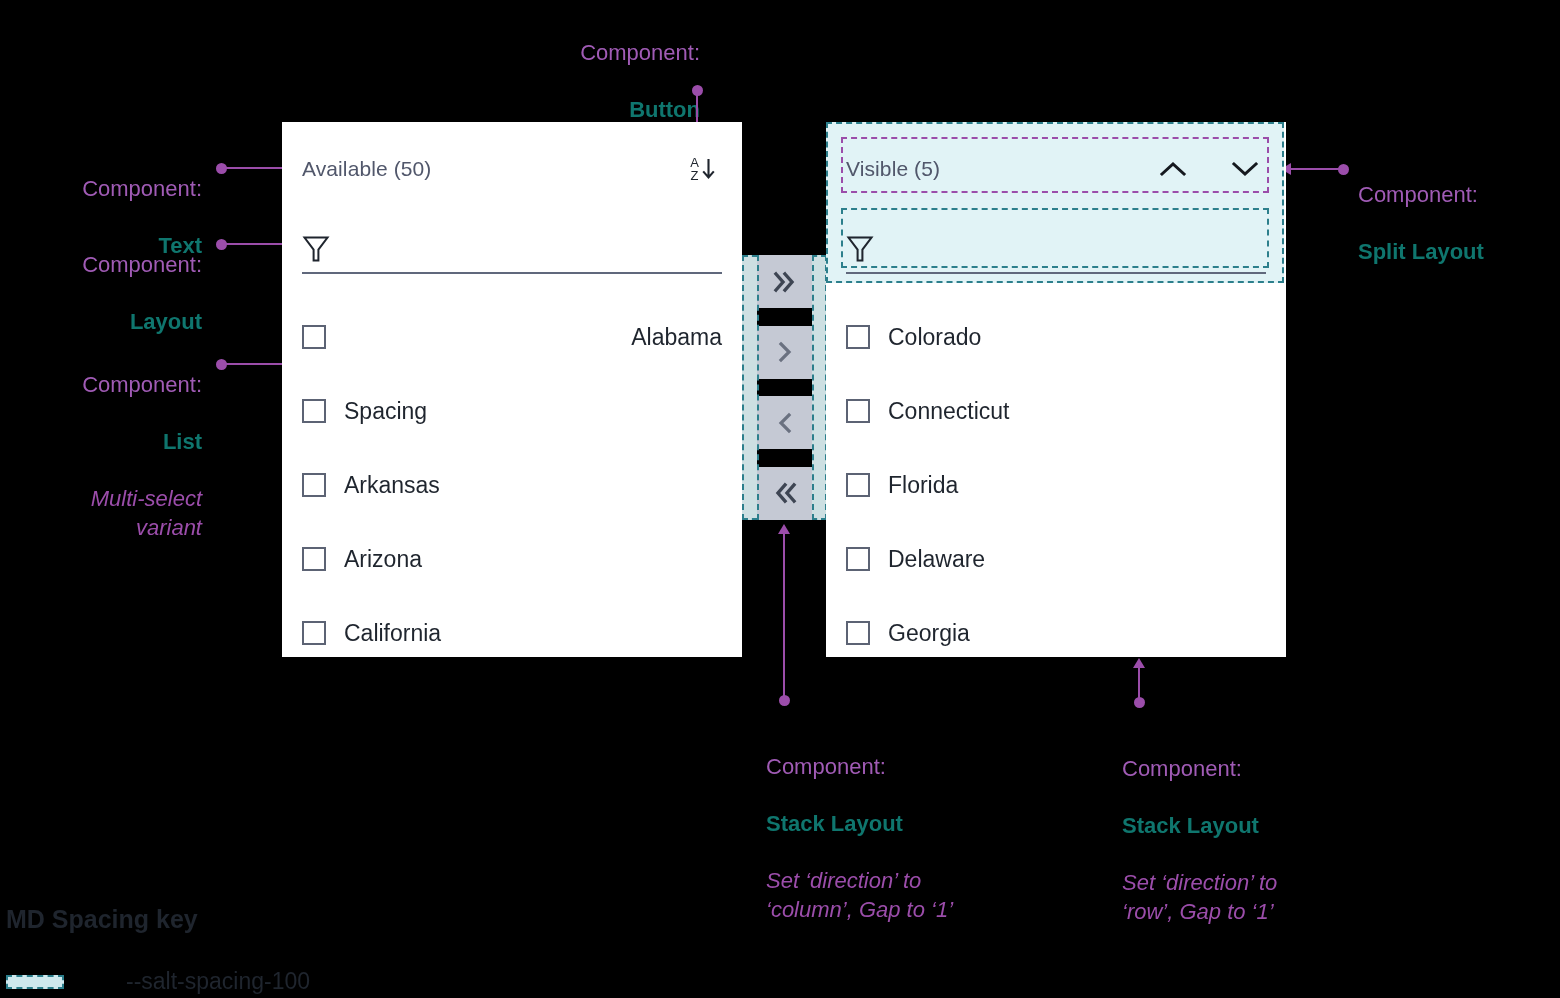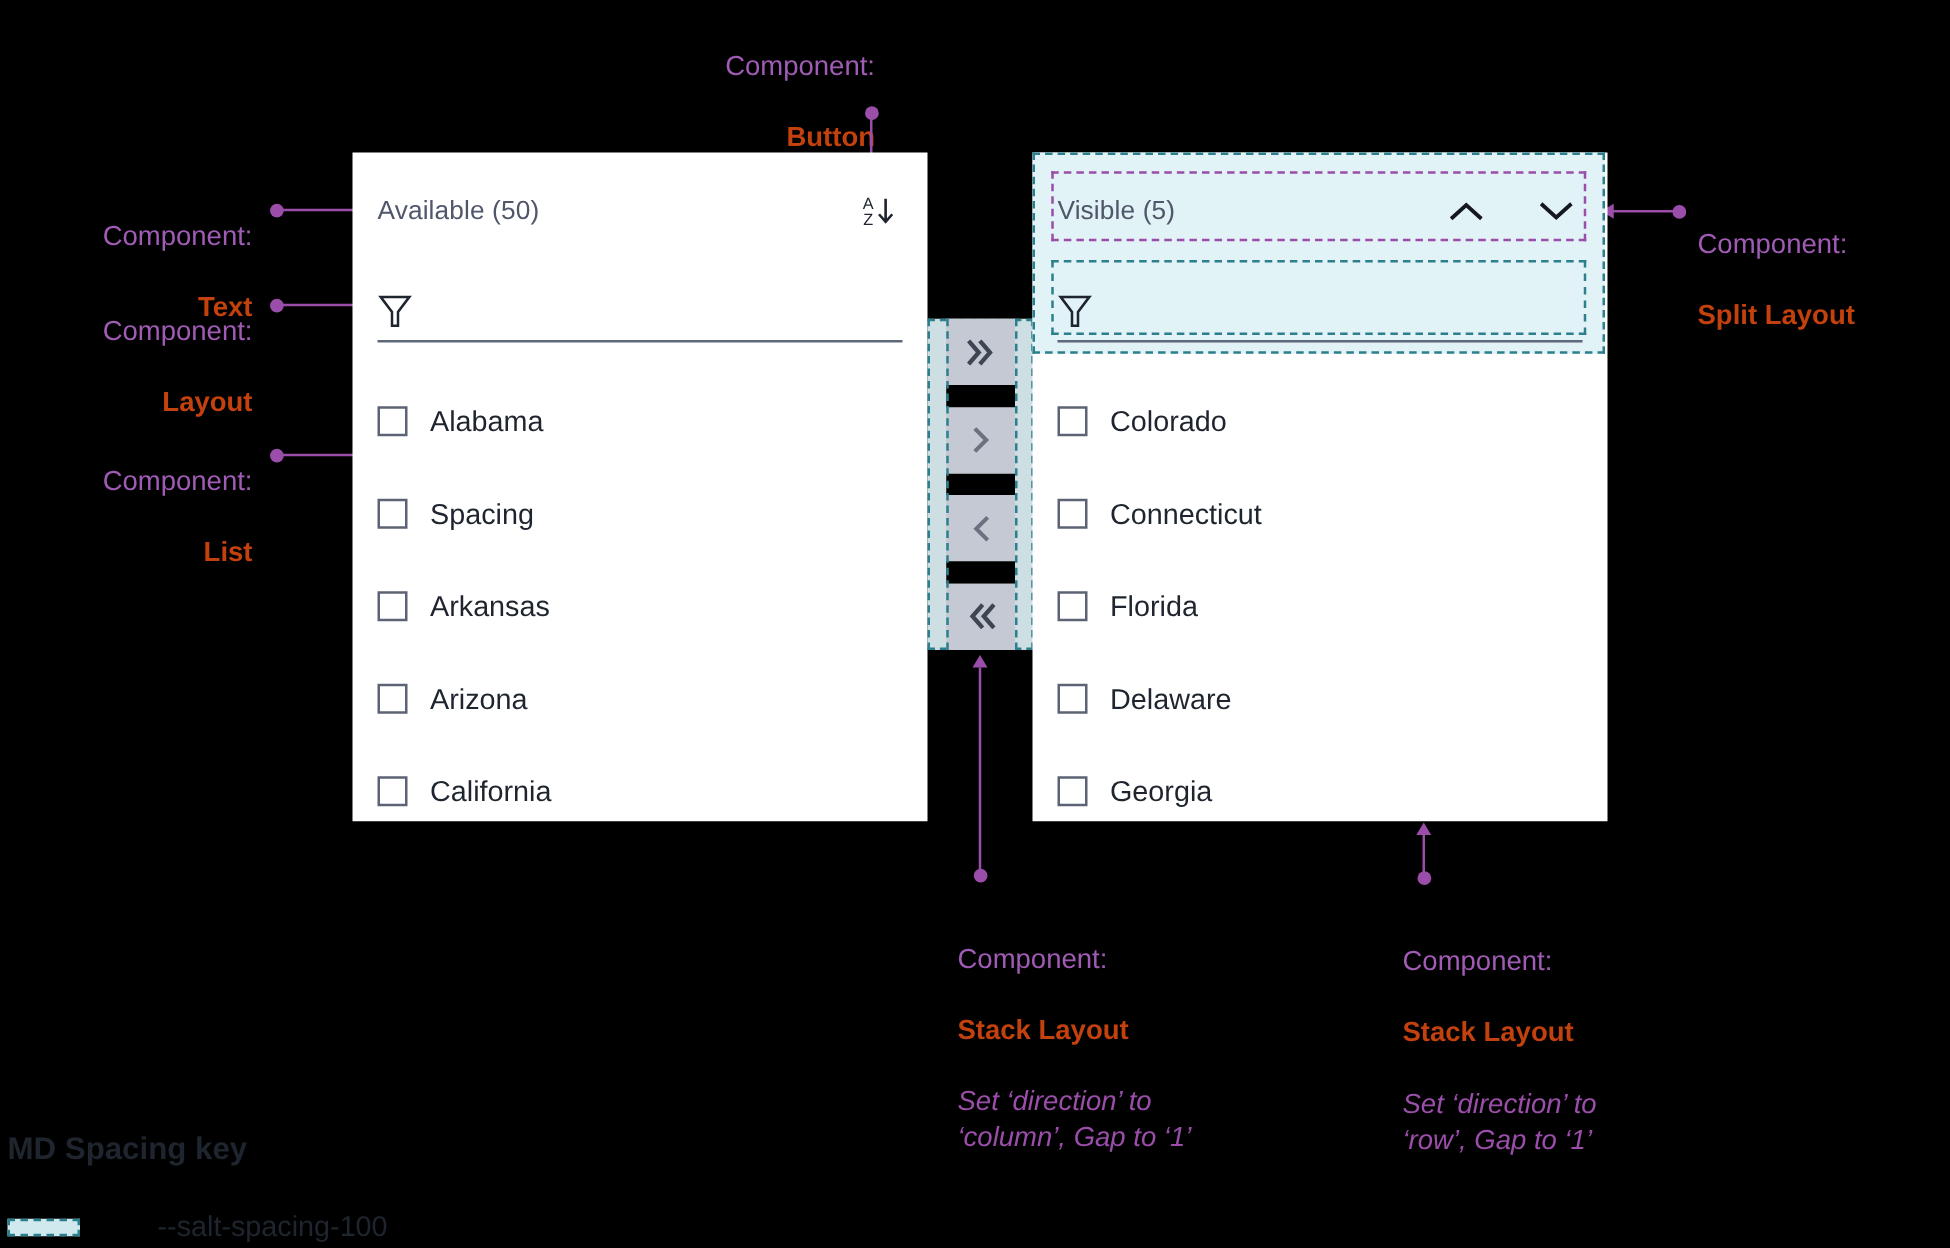--- a/index.html
+++ b/index.html
@@ -13,21 +13,21 @@
 
   
   .anno {
     position: absolute;
     color: #9B4DAA;
     line-height: 1.30;
     font-size: 22px;
     white-space: pre-line;
   }
   .anno .lead { color: #A05BB5; font-weight: 400; display:block; }
-  .anno .name { color: #c2410c; font-weight: 700; display:block; }
+  .anno .name { color: #0f766e; font-weight: 700; display:block; }
   .anno .sub  { color: #9B4DAA; font-style: italic; font-weight: 400; display:block; }
   .anno.right-align { text-align: right; }
   .anno.left-align  { text-align: left; }
 
   
   .conn-line { position: absolute; background: #9B4DAA; }
   .conn-dot {
     position: absolute; width: 11px; height: 11px;
     border-radius: 50%; background: #9B4DAA;
   }
@@ -179,20 +179,22 @@
     <span class="lead">Component:</span>
     <span class="name">Layout</span>
   </div>
   <div class="conn-dot" style="left:216px; top:239px;"></div>
   <div class="conn-line" style="left:222px; top:243px; width:78px; height:2px;"></div>
   <div class="conn-arrow arrow-right" style="left:298px; top:238px;"></div>
 
   <div class="anno right-align" style="left:20px; top:342px; width:182px;">
     <span class="lead">Component:</span>
     <span class="name">List</span>
+    <span class="sub">Multi-select
+variant</span>
   </div>
   <div class="conn-dot" style="left:216px; top:359px;"></div>
   <div class="conn-line" style="left:222px; top:363px; width:78px; height:2px;"></div>
   <div class="conn-arrow arrow-right" style="left:298px; top:358px;"></div>
 
   <div class="anno left-align" style="left:1358px; top:152px; width:200px;">
     <span class="lead">Component:</span>
     <span class="name">Split Layout</span>
   </div>
   <div class="conn-dot" style="left:1338px; top:164px;"></div>
@@ -238,21 +240,21 @@
       </div>
     </div>
 
     <div class="filter-input" style="left:20px; top:96px; width:420px; height:56px;">
       <svg width="28" height="30" viewBox="0 0 28 30" style="margin-bottom:4px;">
         <path d="M2.5 3.5 L25.5 3.5 L16.4 15.6 L16.4 26.5 L11.6 26.5 L11.6 15.6 Z" stroke="#1F252E" stroke-width="2" fill="none" stroke-linejoin="miter"></path>
       </svg>
     </div>
 
     <div class="list" style="left:20px; top:178px; width:420px;">
-      <div class="list-item" style="height:74px;">
+      <div class="list-item" style="height:74px;justify-content:space-between;">
         <span class="cb"></span>
         <span class="list-label">Alabama</span>
       </div>
       <div class="list-item" style="height:74px;">
         <span class="cb"></span>
         <span class="list-label">Spacing</span>
       </div>
       <div class="list-item" style="height:74px;">
         <span class="cb"></span>
         <span class="list-label">Arkansas</span>

